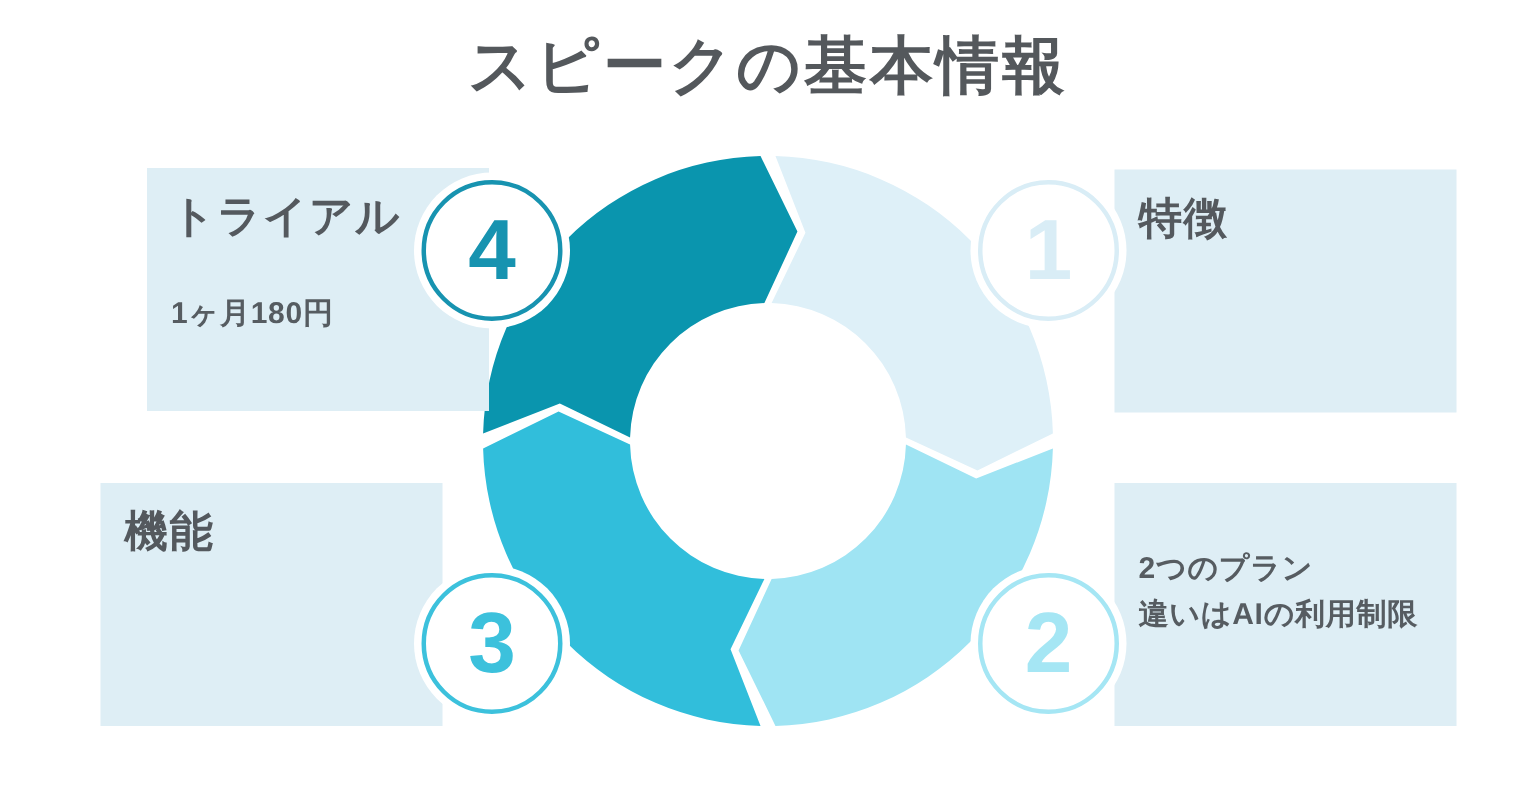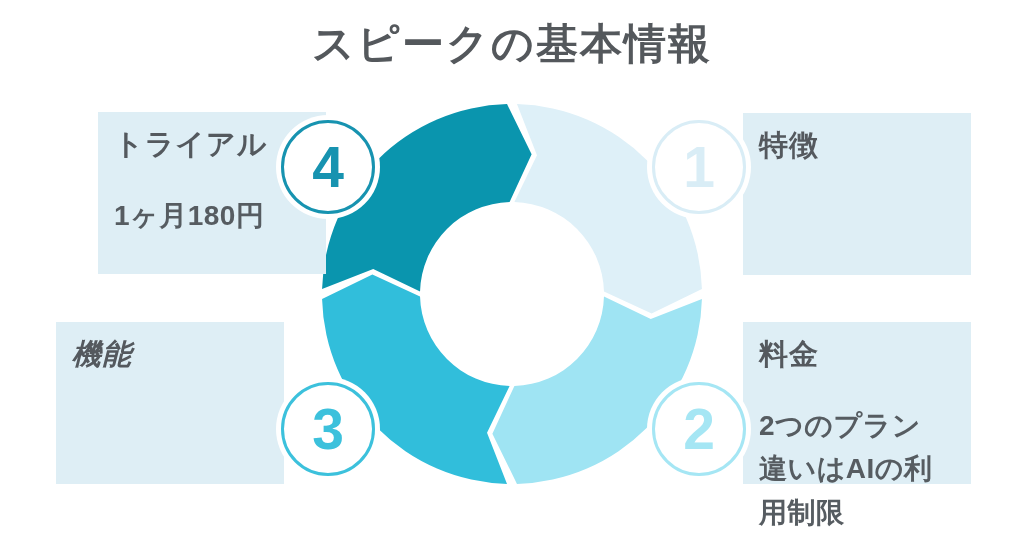--- a/index.html
+++ b/index.html
@@ -15,28 +15,28 @@
     text-align:center;font-size:42px;font-weight:bold;
     color:var(--title,#54585c);letter-spacing:2px;
   }
   #ring-svg{position:absolute;left:0;top:0;}
   .card{
     position:absolute;width:228px;height:162px;box-sizing:border-box;
     background:var(--card-bg,#deeef5);padding:13px 16px;
   }
   .pos-tl{left:55px;top:112px;margin-left:43px;}
   .pos-tr{left:743px;top:113px;}
-  .pos-bl{left:56px;top:322px;font-style:italic;}
+  .pos-bl{left:67px;top:322px;}
   .pos-br{left:743px;top:322px;}
   .card-heading{
     font-size:29px;font-weight:bold;color:var(--heading,#54595e);
     letter-spacing:1px;
   }
   .card-body{
-    margin-top:29px;font-size:28px;font-weight:bold;
+    margin-top:29px;font-size:20px;font-weight:bold;
     color:var(--body,#565c61);line-height:1.55;letter-spacing:.5px;
   }
   .badge{
     position:absolute;width:94px;height:94px;box-sizing:border-box;
     border-radius:50%;background:#fff;border:3px solid #999;
     box-shadow:0 0 0 5px #fff;
     display:flex;align-items:center;justify-content:center;
     font-size:57px;font-weight:bold;line-height:1;
   }
 </style>
@@ -63,21 +63,20 @@
 
   <div class="card pos-tr">
     <div class="card-heading">特徴</div>
   </div>
 
   <div class="card pos-bl">
     <div class="card-heading">機能</div>
   </div>
 
   <div class="card pos-br">
-    <div class="card-heading">料金</div>
     <div class="card-body">
       <div>2つのプラン</div>
       <div>違いはAIの利用制限</div>
     </div>
   </div>
 
   <div class="badge" style="left: 652px; top: 120px; border-color: rgb(217, 237, 246); color: rgb(217, 237, 246);">
     <span>1</span>
   </div>
   <div class="badge" style="left: 652px; top: 382px; border-color: rgb(165, 230, 244); color: rgb(165, 230, 244);">

